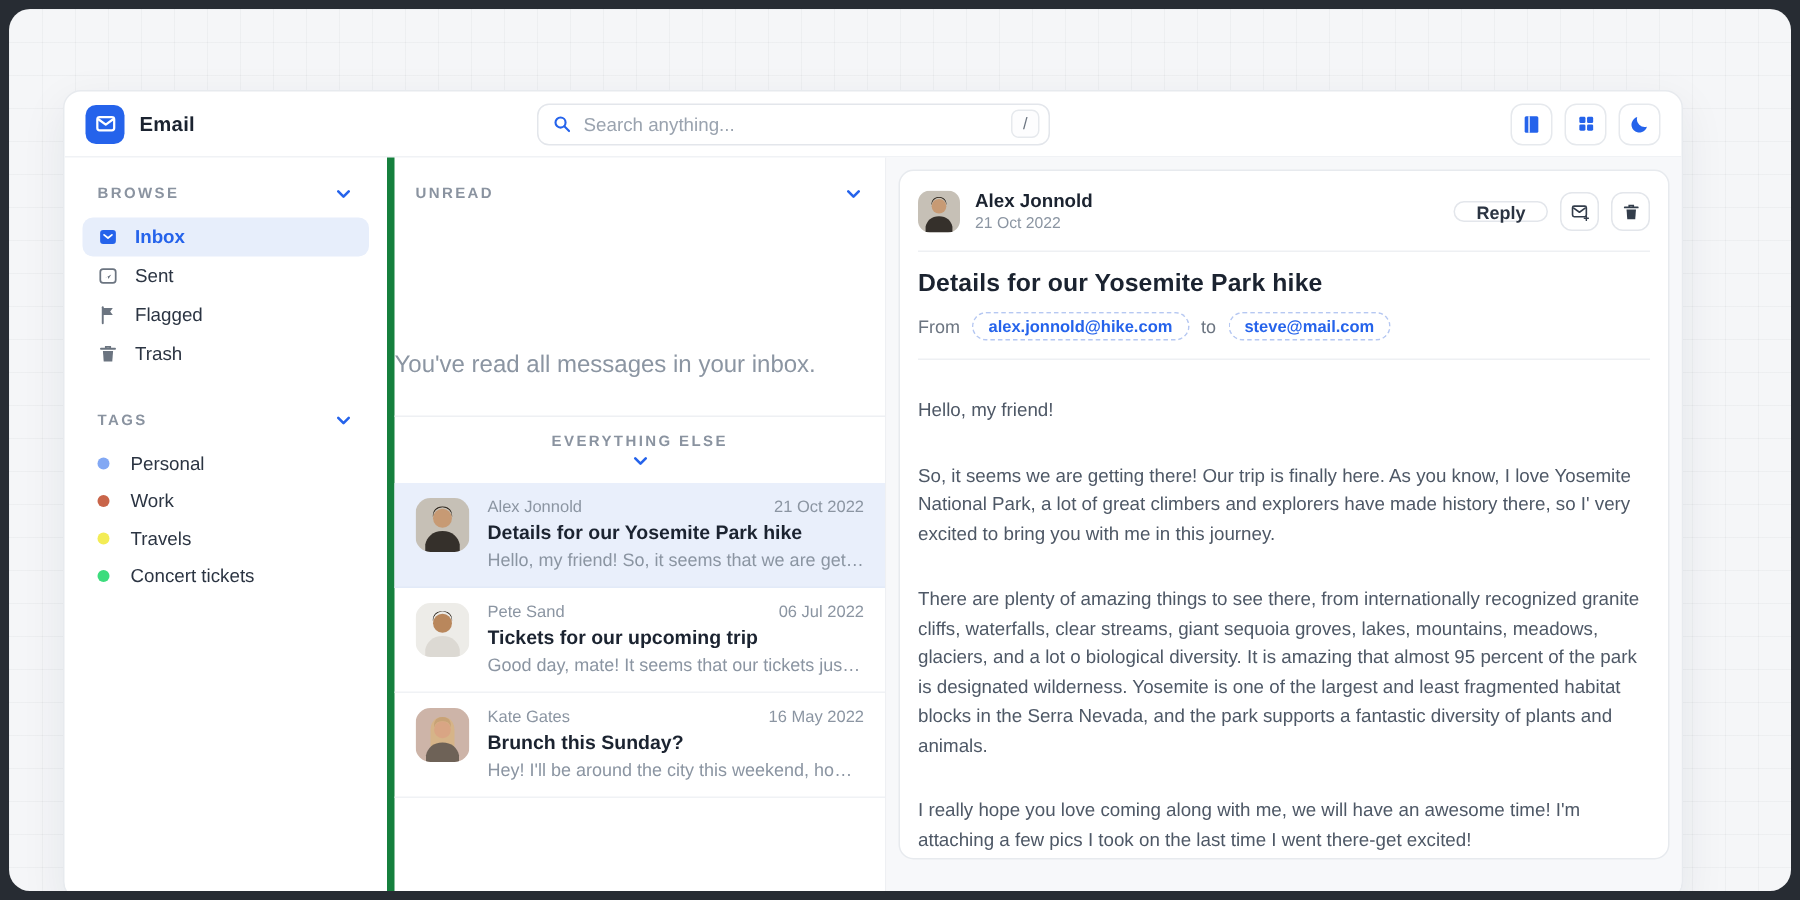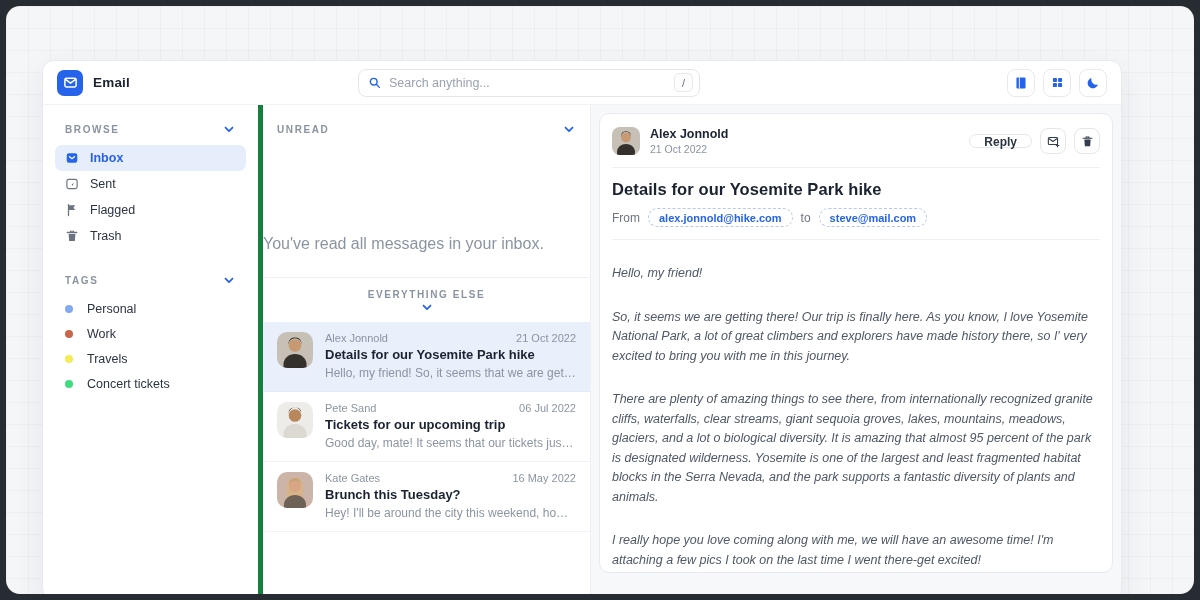--- a/index.html
+++ b/index.html
@@ -97,21 +97,21 @@
     font-family:"Liberation Sans", sans-serif; }
   .dc-iconbtn { width:26px; height:26px; border:1px solid #e3e6eb; border-radius:8px; background:#fff;
     display:flex; align-items:center; justify-content:center; cursor:pointer; }
   .dc-iconbtn svg { width:13px; height:13px; color:#333d4b; }
   .divider { border:none; border-top:1px solid #eef0f3; margin:12px 0; }
   .dc-subject { font-size:16.5px; font-weight:700; color:#1b2330; letter-spacing:.1px; }
   .fromto { display:flex; align-items:center; gap:8px; margin-top:9px; }
   .fromto-label { font-size:12px; color:#6b7480; }
   .email-pill { border:1px dashed #b6c8f2; border-radius:999px; padding:2.5px 10px;
     font-size:11px; font-weight:600; color:#2563eb; background:#fff; cursor:pointer; }
-  .body-p { font-size:12.5px; line-height:1.56; color:#4e5866; margin:24px 0; max-width:508px;font-style:italic; }
+  .body-p { font-size:12.5px; line-height:1.56; color:#4e5866; margin:24px 0; max-width:508px; }
 </style>
 </head>
 <body>
 
 <div class="bg-panel">
   <div class="app">
 
     <div class="app-header">
       <div class="logo-badge">
         <span>
@@ -310,21 +310,21 @@
                   <path d="M18 23c-6 0-10 3.6-11 8.5V36h22v-4.5c-1-4.9-5-8.5-11-8.5z" fill="#6e6257"></path>
                   <circle cx="18" cy="14.5" r="5.6" fill="#d9a584"></circle>
                   <path d="M12.4 13a5.8 5.8 0 0 1 11.2 0c.3-2.4-.2-7-5.6-7s-5.9 4.6-5.6 7z" fill="#c8a276"></path>
                 </svg>
             </div>
             <div class="mail-meta">
               <div class="mail-row1">
                 <span class="mail-sender">Kate Gates</span>
                 <span class="mail-date">16 May 2022</span>
               </div>
-              <div class="mail-subject">Brunch this Tuesday?</div>
+              <div class="mail-subject">Brunch this Sunday?</div>
               <div class="mail-preview">Hey! I'll be around the city this weekend, how about a...</div>
             </div>
           </div>
         </div>
       </div>
 
       <div class="detail">
         <div class="detail-card">
 
           <div class="dc-head">

